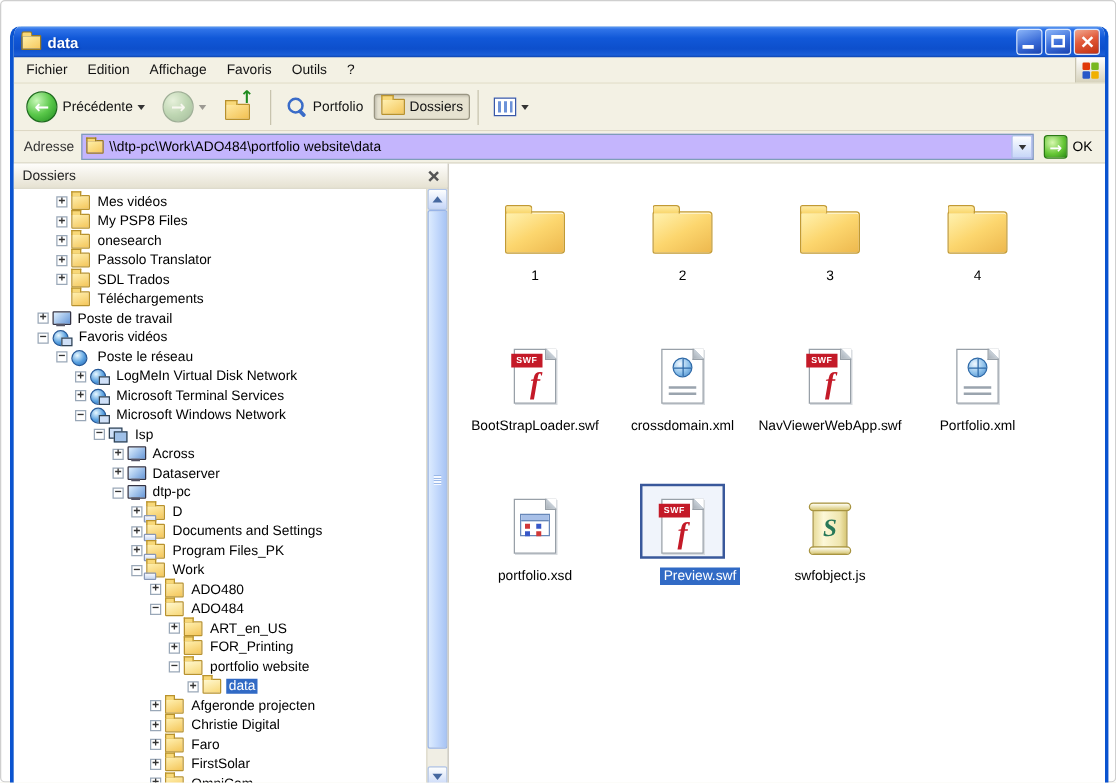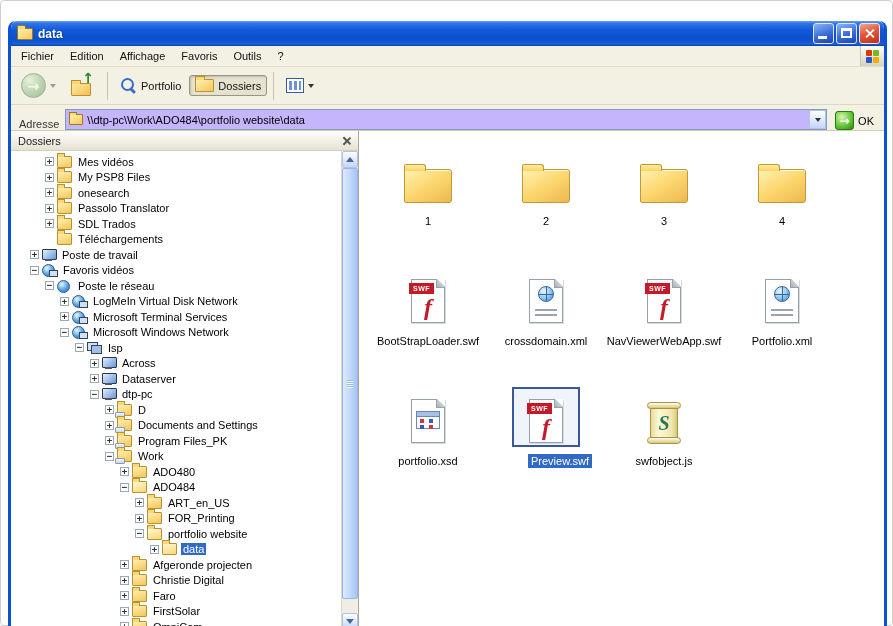--- a/index.html
+++ b/index.html
@@ -60,21 +60,21 @@
   .sep{width:1px;height:28px;background:#c8c4ae;margin:0 4px;flex:none}
   .magicon{position:relative;width:17px;height:17px}
   .magicon::before{content:"";position:absolute;top:1px;left:1px;width:9px;height:9px;border:2px solid #3a6cc8;border-radius:50%}
   .magicon::after{content:"";position:absolute;bottom:2px;right:1px;width:7px;height:3px;background:#3a6cc8;transform:rotate(45deg);border-radius:1px}
   .tbfldr{position:relative;width:19px;height:13px;background:linear-gradient(150deg,#fff0b0,#f4c65a);border:1px solid #b8922e;border-radius:1px}
   .tbfldr::before{content:"";position:absolute;top:-4px;left:-1px;width:8px;height:3px;background:#f8d878;border:1px solid #b8922e;border-bottom:none}
   .viewsicon{position:relative;width:18px;height:15px;border:1px solid #3858a8;background:#fff}
   .viewsicon::after{content:"";position:absolute;inset:2px;background:repeating-linear-gradient(90deg,#6c92d8 0 3px,#fff 3px 5px)}
 
   
-  .addressbar{height:26px;flex:none;background:#f3f1e4;border-bottom:1px solid #d0ccb8;display:flex;align-items:flex-end;
+  .addressbar{height:26px;flex:none;background:#f3f1e4;border-bottom:1px solid #d0ccb8;display:flex;align-items:center;
     gap:6px;padding:0 8px;font-size:11px}
   .addr-label{color:#333}
   .addr-input{flex:1;height:21px;background:#c4b5fd;border:1px solid #7f9db9;display:flex;align-items:center;gap:4px;padding-left:3px}
   .mini-folder{position:relative;width:14px;height:11px;background:linear-gradient(150deg,#fef0a8,#f6c85e);border:1px solid #9a7a20;border-radius:1px;flex:none}
   .mini-folder::before{content:"";position:absolute;top:-3px;left:-1px;width:6px;height:2px;background:#f8d878;border:1px solid #9a7a20;border-bottom:none}
   .addr-text{flex:1;white-space:nowrap;overflow:hidden;color:#000}
   .addr-drop{width:17px;height:19px;flex:none;display:flex;align-items:center;justify-content:center;border:1px solid #b0c4e8;
     border-radius:2px;background:linear-gradient(#fdfefe,#c6d6f8)}
   .go-wrap{display:flex;align-items:center;gap:4px;padding:0 2px}
   .go-btn{width:19px;height:19px;border-radius:3px;border:1px solid #2a7a14;display:flex;align-items:center;justify-content:center;
@@ -212,20 +212,25 @@
         <div class="flag">
             <i class="f-r"></i>
             <i class="f-g"></i>
             <i class="f-b"></i>
             <i class="f-y"></i>
           </div>
       </div>
     </div>
 
     <div class="toolbar">
+      <div class="tbbtn">
+        <div class="navcircle back"></div>
+        <span class="tblabel">Précédente</span>
+        <span class="drop"></span>
+      </div>
       <div class="tbbtn disabledbtn">
         <div class="navcircle fwd"></div>
         <span class="drop"></span>
       </div>
       <div class="tbbtn">
         <div class="upicon">
             <div class="fldr"></div>
           </div>
       </div>
       <div class="sep"></div>

